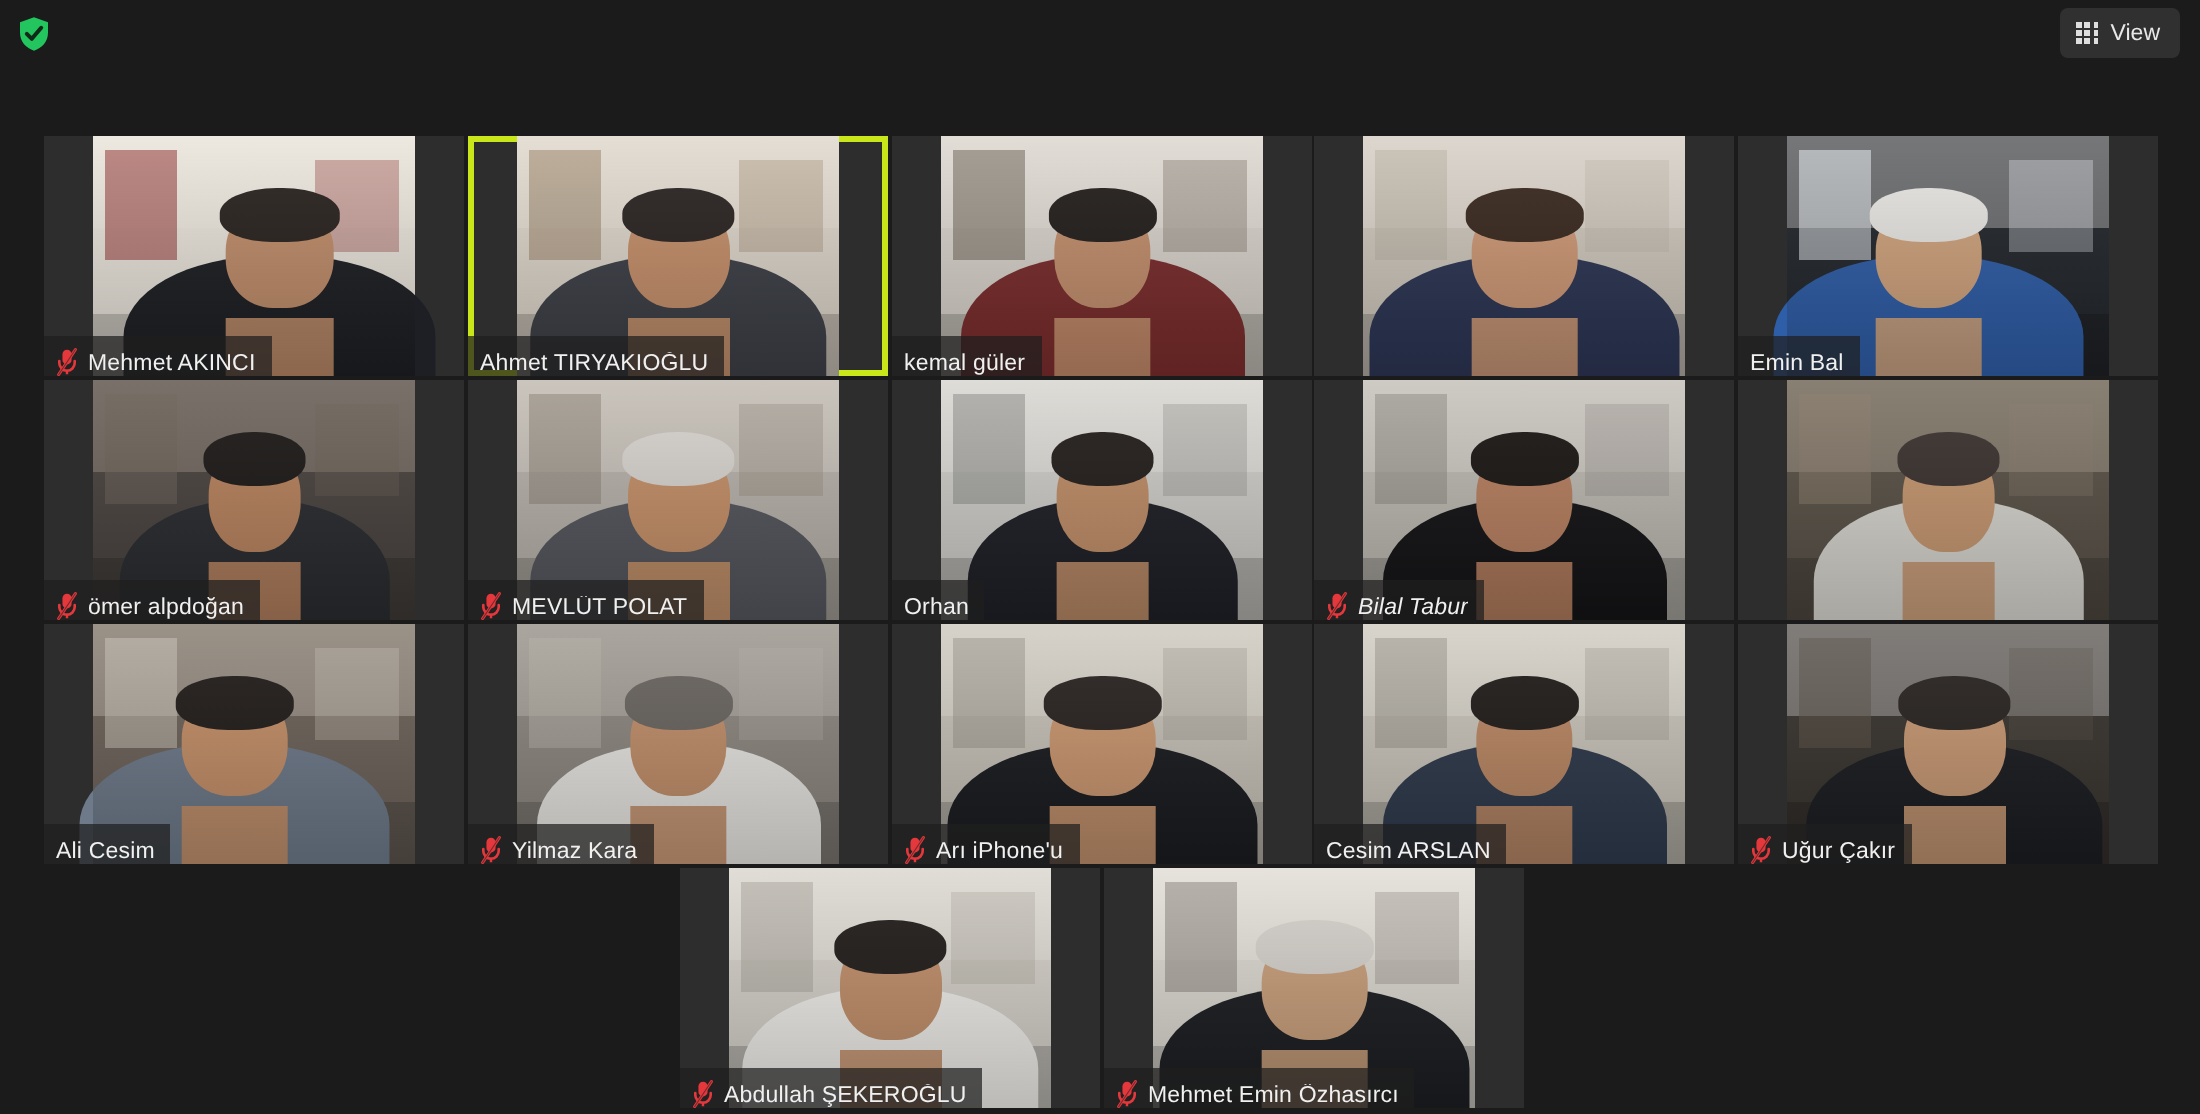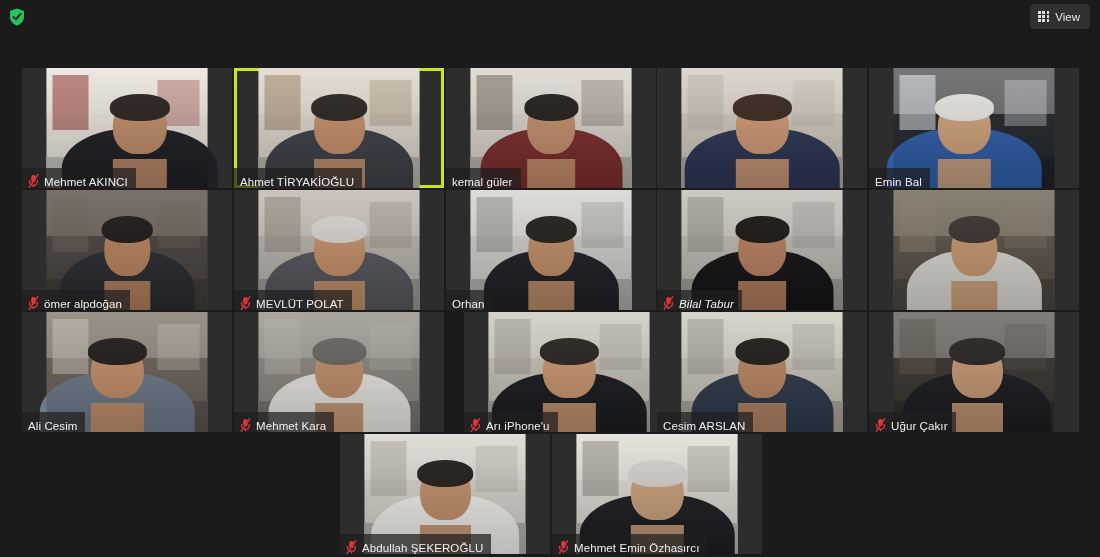--- a/index.html
+++ b/index.html
@@ -418,24 +418,24 @@
     </div>
     <div class="nameplate">
 
 <svg viewBox="0 0 12 16" class="mic-muted">
   <rect x="3.4" y="1" width="5.2" height="8.4" rx="2.6" fill="#e4383c"></rect>
   <path d="M1.6 7.4 v1.2 a4.4 4.4 0 0 0 8.8 0 v-1.2" stroke="#e4383c" stroke-width="1.5" fill="none" stroke-linecap="round"></path>
   <rect x="5.3" y="12.4" width="1.4" height="2.6" fill="#e4383c"></rect>
   <path d="M1.2 15.2 L10.8 0.9" stroke="#e4383c" stroke-width="1.7" stroke-linecap="round"></path>
   <path d="M1.2 15.2 L10.8 0.9" stroke="rgba(30,30,30,0.55)" stroke-width="0.6" stroke-linecap="round"></path>
 </svg>
-      <span class="label">Mehmet Kara</span>
-    </div>
-      </div>
-      <div class="tile" style="left: 464px; top: 312px; width: 210px; height: 120px;">
+      <span class="label">Yilmaz Kara</span>
+    </div>
+      </div>
+      <div class="tile" style="left: 446px; top: 312px; width: 210px; height: 120px;">
     <div class="video">
       <div class="vid-inner" style="width:161px">
   <div class="sc" style="background:#c7c2b8">
     <div class="b" style="left:0;top:0;width:100%;height:38%;background:#eeeae2;opacity:.35"></div>
     <div class="b" style="left:4%;top:6%;width:22%;height:46%;background:#9a958c;opacity:.55"></div>
     <div class="b" style="right:5%;top:10%;width:26%;height:38%;background:#9a958c;opacity:.35"></div>
     <div class="b" style="left:0;bottom:0;width:100%;height:26%;background:#c7c2b8;filter:brightness(.82)"></div>
     <div class="b torso" style="left:50%;transform:translateX(-50%);bottom:-6%;width:96.60000000000001%;height:56%;background:#1a1c20"></div>
     <div class="b" style="left:50%;transform:translateX(-50%);bottom:-6%;width:33.12%;height:30%;background:#cb9770;opacity:.92"></div>
     <div class="b head" style="left:50%;transform:translateX(-50%);top:26%;width:33.12%;height:46%;background:#cb9770"></div>

